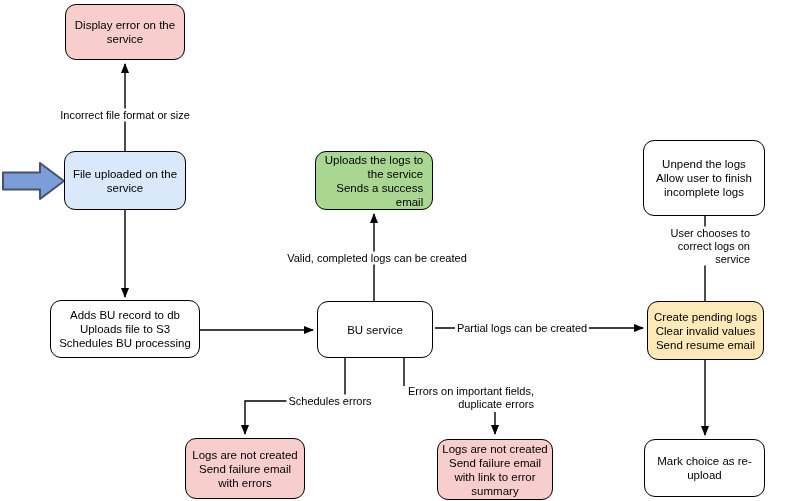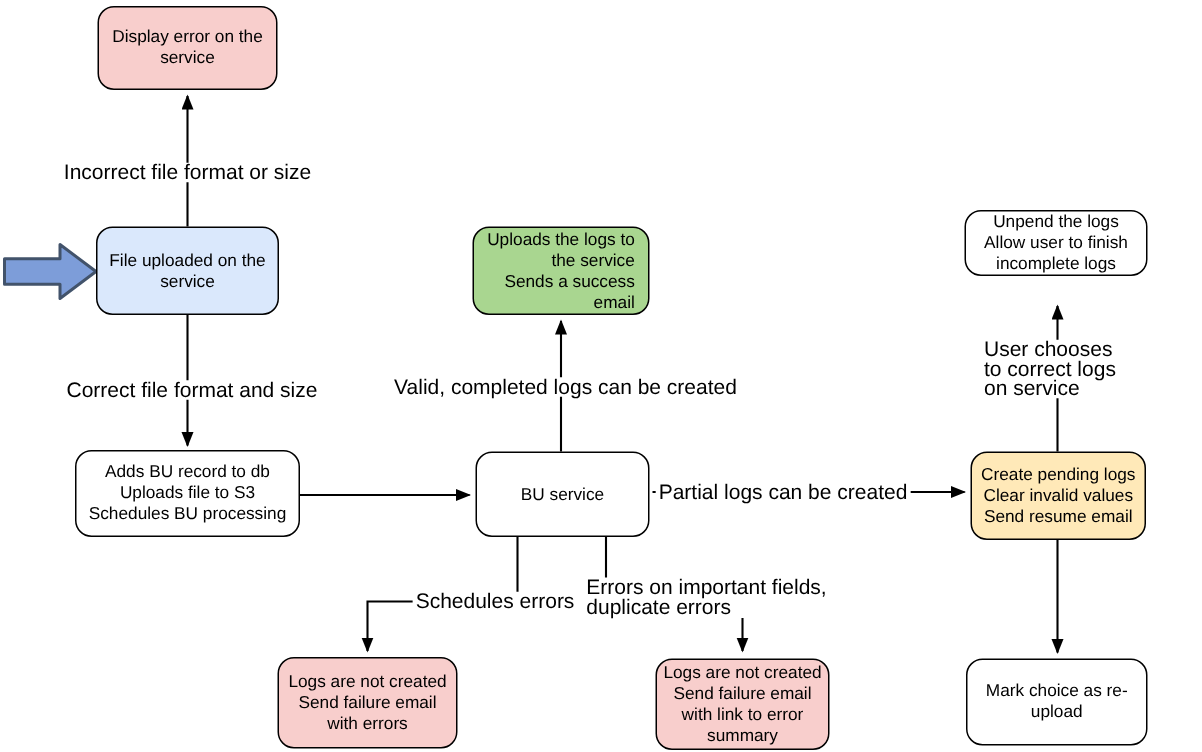--- a/index.html
+++ b/index.html
@@ -40,24 +40,24 @@
     padding:0 2px;
   }
   .fill-pink{background:var(--c-pink);}
   .fill-blue{background:var(--c-blue);}
   .fill-green{background:var(--c-green);text-align:right;}
   .fill-yellow{background:var(--c-yellow);}
   .edge-label{
     position:absolute;
     transform:translate(-50%,-50%);
     background:var(--c-canvas);
-    font-size:14px;
+    font-size:11px;
     line-height:13px;
     white-space:pre-line;
-    text-align:left;
+    text-align:right;
     padding:0 2px;
   }
 </style>
 </head>
 <body>
 
 <div class="canvas">
 
   <svg class="edge-layer" viewBox="0 0 801 501" xmlns="http://www.w3.org/2000/svg">
     <defs>
@@ -99,21 +99,21 @@
     <span class="node-label">BU service</span>
   </div>
 
   <div class="node fill-green" style="left:315px;top:151px;width:118px;height:59px">
     <span class="node-label">Uploads the logs to
 the service
 Sends a success
 email</span>
   </div>
 
-  <div class="node" style="left:643px;top:140px;width:122px;height:44px">
+  <div class="node" style="left:643px;top:140px;width:122px;height:76px">
     <span class="node-label">Unpend the logs
 Allow user to finish
 incomplete logs</span>
   </div>
 
   <div class="node fill-yellow" style="left:647px;top:301px;width:117px;height:59px">
     <span class="node-label">Create pending logs
 Clear invalid values
 Send resume email</span>
   </div>
@@ -130,21 +130,20 @@
 with link to error
 summary</span>
   </div>
 
   <div class="node" style="left:644px;top:439px;width:121px;height:58px">
     <span class="node-label">Mark choice as re-
 upload</span>
   </div>
 
   <div class="edge-label" style="left:125px;top:115px">Incorrect file format or size</div>
-  <div class="edge-label" style="left:128px;top:260px">Correct file format and size</div>
   <div class="edge-label" style="left:377px;top:258px">Valid, completed logs can be created</div>
   <div class="edge-label" style="left:522px;top:328px">Partial logs can be created</div>
   <div class="edge-label" style="left:330px;top:401px">Schedules errors</div>
   <div class="edge-label" style="left:471px;top:398px">Errors on important fields,
 duplicate errors</div>
   <div class="edge-label" style="left:703px;top:246px">User chooses to correct logs on service</div>
 
 </div>
 
 </body></html>

